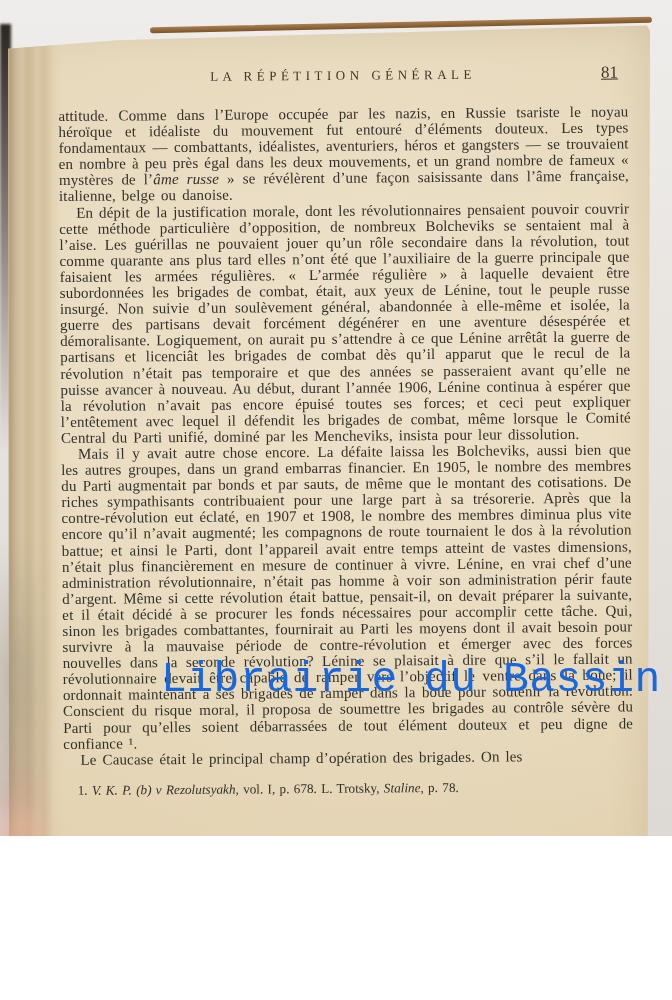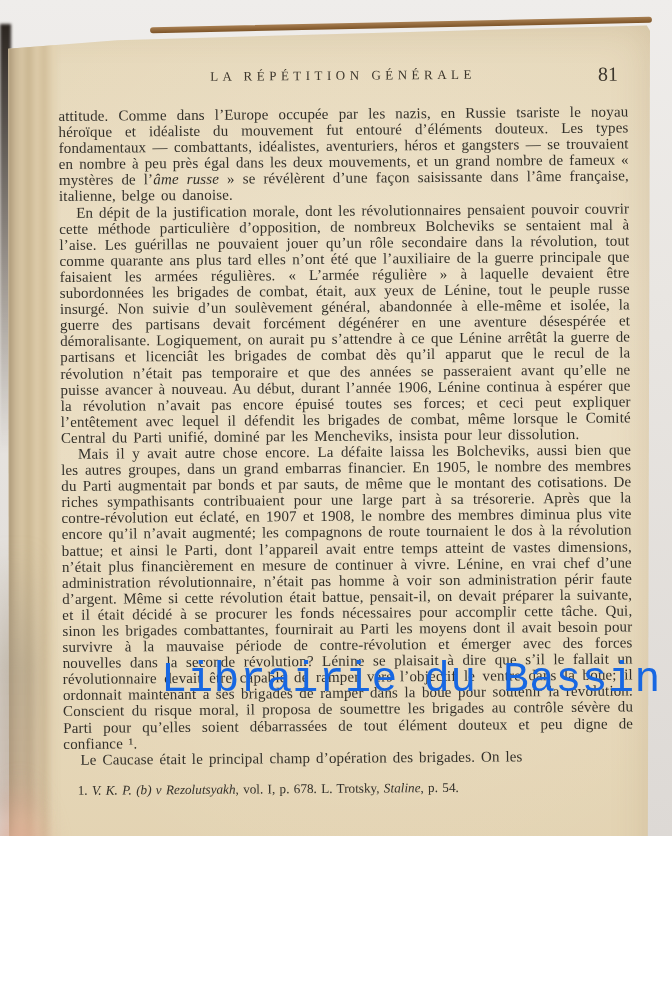--- a/index.html
+++ b/index.html
@@ -38,21 +38,21 @@
     position:absolute;left:50px;top:46px;width:570px;
     transform:rotate(-0.45deg);transform-origin:0 0;
     color:#33302a;font-family:"Liberation Serif",serif;
     hyphens:auto;-webkit-hyphens:auto;
   }
   .header{position:relative;height:24px;margin-bottom:14px;}
   .running-title{
     position:absolute;left:0;right:0;text-align:center;
     font-size:13px;letter-spacing:4.5px;color:#3c362c;white-space:nowrap;
   }
-  .page-number{position:absolute;right:10px;top:-3px;font-size:20px;color:#3c362c;}
+  .page-number{position:absolute;right:10px;top:-3px;font-size:17px;color:#3c362c;text-decoration:underline;}
   .body-p{
     margin:0;font-size:15px;line-height:16.1px;text-align:justify;
     word-spacing:2px;letter-spacing:.15px;text-indent:17px;
   }
   .body-p.no-indent{text-indent:0;}
   .it{font-style:italic;}
   .footnote{
     margin-top:15px;font-size:13.2px;line-height:15px;text-indent:14px;word-spacing:1px;
   }
   .watermark{
@@ -83,20 +83,20 @@
     <div class="stack"></div>
     <div class="content">
       <div class="header">
         <span class="running-title">LA RÉPÉTITION GÉNÉRALE</span>
         <span class="page-number">81</span>
       </div>
       <p class="body-p no-indent"><span>attitude. Comme dans l’Europe occupée par les nazis, en Russie tsariste le noyau héroïque et idéaliste du mouvement fut entouré d’éléments douteux. Les types fondamentaux — combattants, idéalistes, aventuriers, héros et gangsters — se trouvaient en nombre à peu près égal dans les deux mouvements, et un grand nombre de fameux « mystères de l’</span><span class="it">âme russe</span><span> » se révélèrent d’une façon saisissante dans l’âme française, italienne, belge ou danoise.</span></p>
       <p class="body-p"><span>En dépit de la justification morale, dont les révolutionnaires pensaient pouvoir couvrir cette méthode particulière d’opposition, de nombreux Bolcheviks se sentaient mal à l’aise. Les guérillas ne pouvaient jouer qu’un rôle secondaire dans la révolution, tout comme quarante ans plus tard elles n’ont été que l’auxiliaire de la guerre principale que faisaient les armées régulières. « L’armée régulière » à laquelle devaient être subordonnées les brigades de combat, était, aux yeux de Lénine, tout le peuple russe insurgé. Non suivie d’un soulèvement général, abandonnée à elle-même et isolée, la guerre des partisans devait forcément dégénérer en une aventure désespérée et démoralisante. Logiquement, on aurait pu s’attendre à ce que Lénine arrêtât la guerre de partisans et licenciât les brigades de combat dès qu’il apparut que le recul de la révolution n’était pas temporaire et que des années se passeraient avant qu’elle ne puisse avancer à nouveau. Au début, durant l’année 1906, Lénine continua à espérer que la révolution n’avait pas encore épuisé toutes ses forces; et ceci peut expliquer l’entêtement avec lequel il défendit les brigades de combat, même lorsque le Comité Central du Parti unifié, dominé par les Mencheviks, insista pour leur dissolution.</span></p>
       <p class="body-p"><span>Mais il y avait autre chose encore. La défaite laissa les Bolcheviks, aussi bien que les autres groupes, dans un grand embarras financier. En 1905, le nombre des membres du Parti augmentait par bonds et par sauts, de même que le montant des cotisations. De riches sympathisants contribuaient pour une large part à sa trésorerie. Après que la contre-révolution eut éclaté, en 1907 et 1908, le nombre des membres diminua plus vite encore qu’il n’avait augmenté; les compagnons de route tournaient le dos à la révolution battue; et ainsi le Parti, dont l’appareil avait entre temps atteint de vastes dimensions, n’était plus financièrement en mesure de continuer à vivre. Lénine, en vrai chef d’une administration révolutionnaire, n’était pas homme à voir son administration périr faute d’argent. Même si cette révolution était battue, pensait-il, on devait préparer la suivante, et il était décidé à se procurer les fonds nécessaires pour accomplir cette tâche. Qui, sinon les brigades combattantes, fournirait au Parti les moyens dont il avait besoin pour survivre à la mauvaise période de contre-révolution et émerger avec des forces nouvelles dans la seconde révolution? Lénine se plaisait à dire que s’il le fallait un révolutionnaire devait être capable de ramper vers l’objectif le ventre dans la boue; il ordonnait maintenant à ses brigades de ramper dans la boue pour soutenir la révolution. Conscient du risque moral, il proposa de soumettre les brigades au contrôle sévère du Parti pour qu’elles soient débarrassées de tout élément douteux et peu digne de confiance ¹.</span></p>
       <p class="body-p"><span>Le Caucase était le principal champ d’opération des brigades. On les</span></p>
-      <div class="footnote"><span>1. </span><span class="it">V. K. P. (b) v Rezolutsyakh</span><span>, vol. I, p. 678. L. Trotsky, </span><span class="it">Staline</span><span>, p. 54.</span></div>
+      <div class="footnote"><span>1. </span><span class="it">V. K. P. (b) v Rezolutsyakh</span><span>, vol. I, p. 678. L. Trotsky, </span><span class="it">Staline</span><span>, p. 78.</span></div>
     </div>
   </div>
 
   <div class="edge-blur"></div>
   <div class="finger"></div>
   <div class="watermark" style="color: rgb(23, 103, 226);">Librairie du Bassin</div>
 </div>
 
 </body></html>

